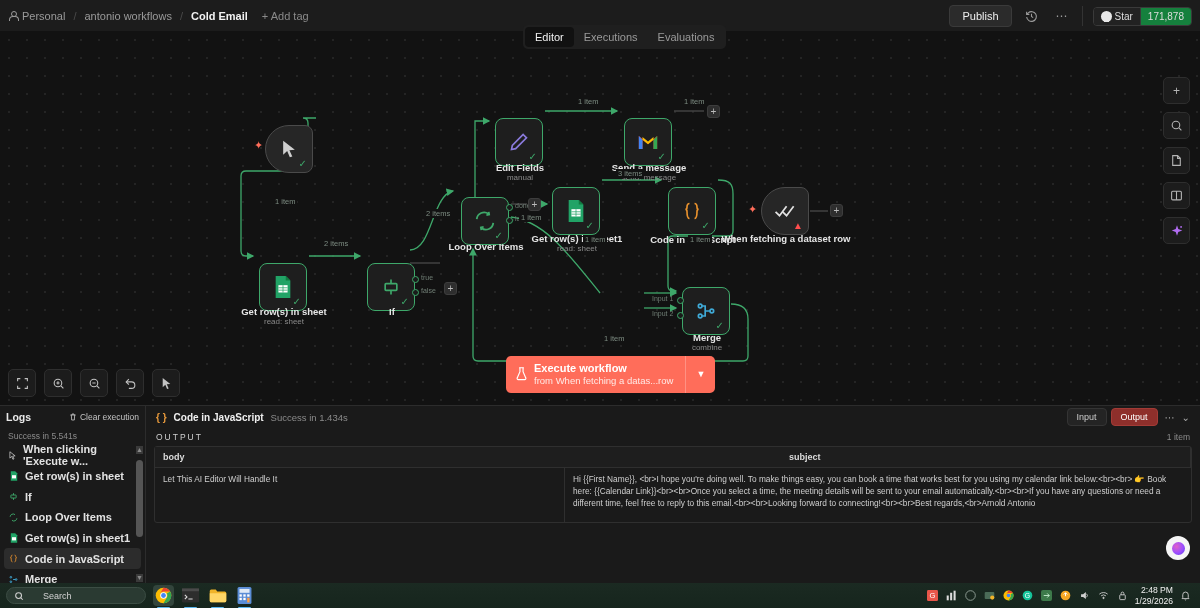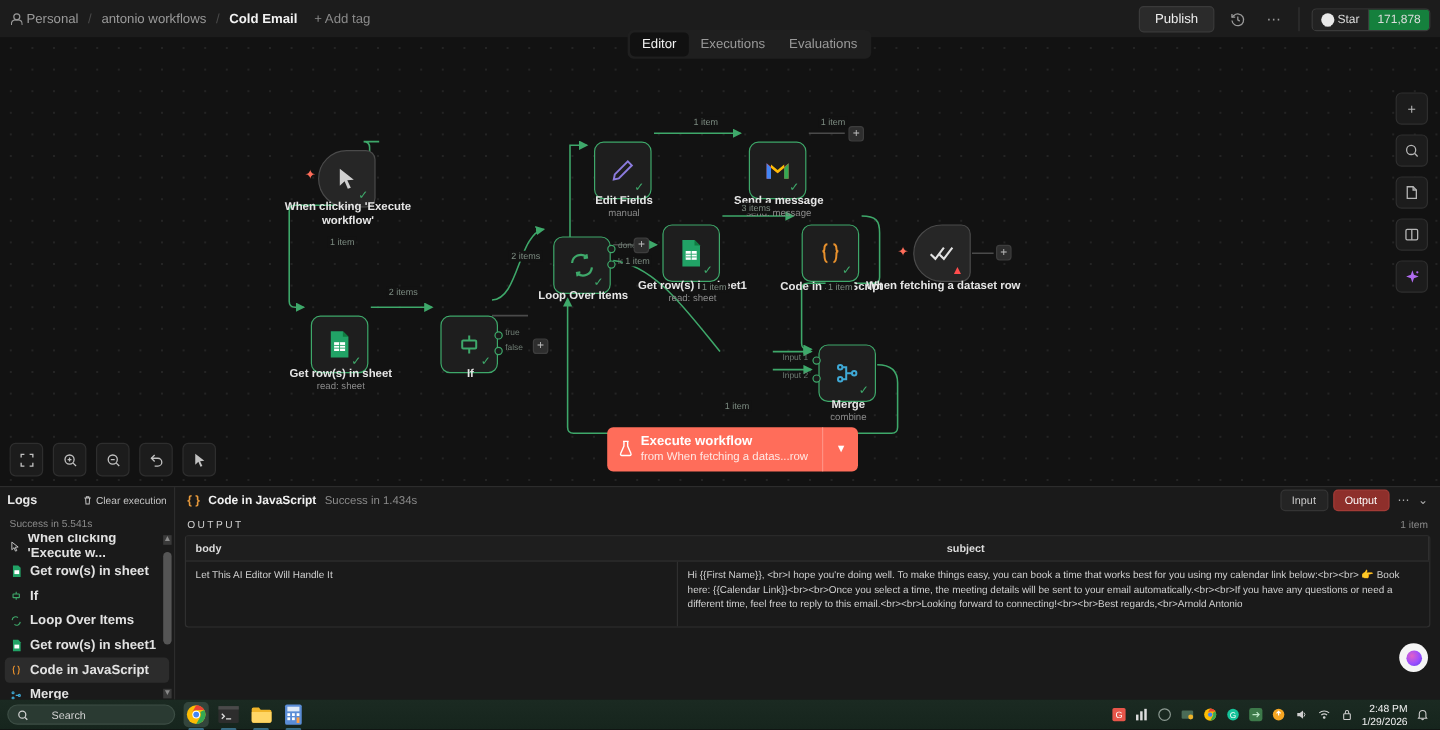--- a/index.html
+++ b/index.html
@@ -256,21 +256,20 @@
         <path d="M485,215 L485,330" opacity="0"></path>
       </g>
     </svg>
 
     <div class="node trigger" style="left:265px; top:94px;">
       <svg width="20" height="20" viewBox="0 0 24 24" fill="#cfcfcf">
           <path d="M5 2 L19 13 L12.5 13.5 L16 21 L13 22 L9.8 14.5 L5 19 Z"></path>
         </svg>
       <span class="tick">✓</span>
     </div>
-    <div class="node-label" style="left:225px; top:136px;">When clicking 'Execute workflow'</div>
     <div class="spark" style="left:254px; top:108px;">✦</div>
 
     <div class="node" style="left:259px; top:232px;">
       <svg width="20" height="22" viewBox="0 0 20 24">
         <path d="M2 0 h11 l5 5 v19 h-16 z" fill="#21a366"></path>
           <path d="M13 0 l5 5 h-5 z" fill="#107c41"></path>
         <rect x="5" y="10" width="10" height="8" fill="#fff"></rect>
           <rect x="5" y="12.5" width="10" height="0.8" fill="#21a366"></rect>
         <rect x="5" y="15" width="10" height="0.8" fill="#21a366"></rect>
           <rect x="9.6" y="10" width="0.8" height="8" fill="#21a366"></rect>

